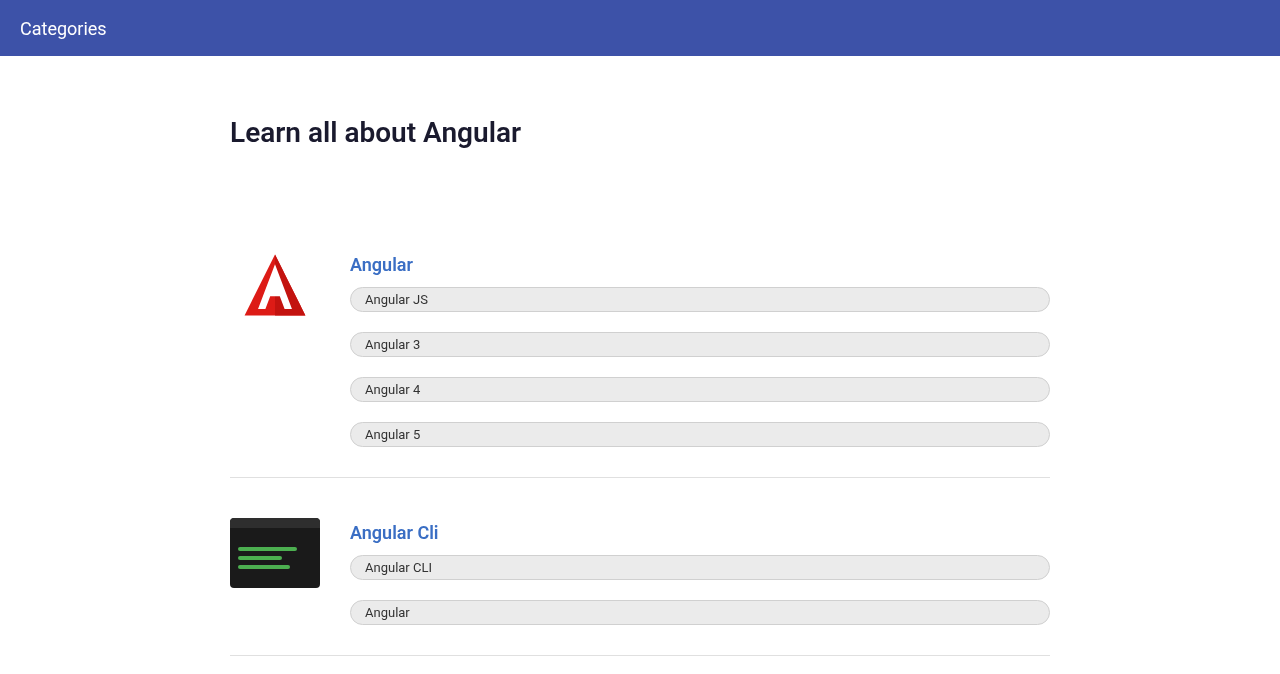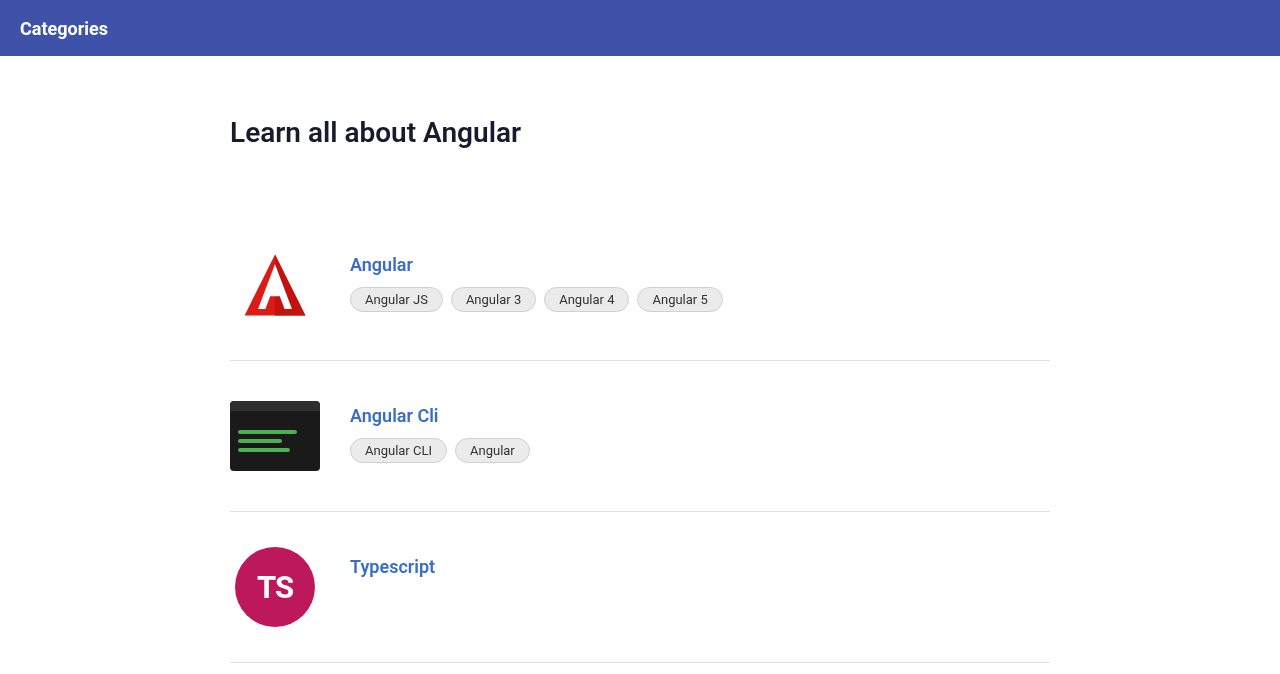--- a/index.html
+++ b/index.html
@@ -18,21 +18,21 @@
       background-color: #3d52a8;
       padding: 0 20px;
       height: 56px;
       display: flex;
       align-items: center;
     }
 
     .header-title {
       color: #ffffff;
       font-size: 18px;
-      font-weight: 700;
+      font-weight: 400;
       text-align: right;
     }
 
     .main-content {
       max-width: 860px;
       margin: 0 auto;
       padding: 60px 20px 40px 20px;
     }
 
     .page-title {
@@ -143,22 +143,23 @@
     .category-description {
       font-size: 14px;
       color: #444;
       line-height: 1.5;
       margin-bottom: 4px;
     }
 
     .tags {
       display: flex;
       flex-wrap: wrap;
-      gap: 8px;
+      gap: 20px;
       margin-top: 4px;
+      flex-direction: column;
     }
 
     .tag {
       background: #ebebeb;
       border: 1px solid #d0d0d0;
       border-radius: 20px;
       padding: 4px 14px;
       font-size: 13px;
       color: #333;
       cursor: pointer;

